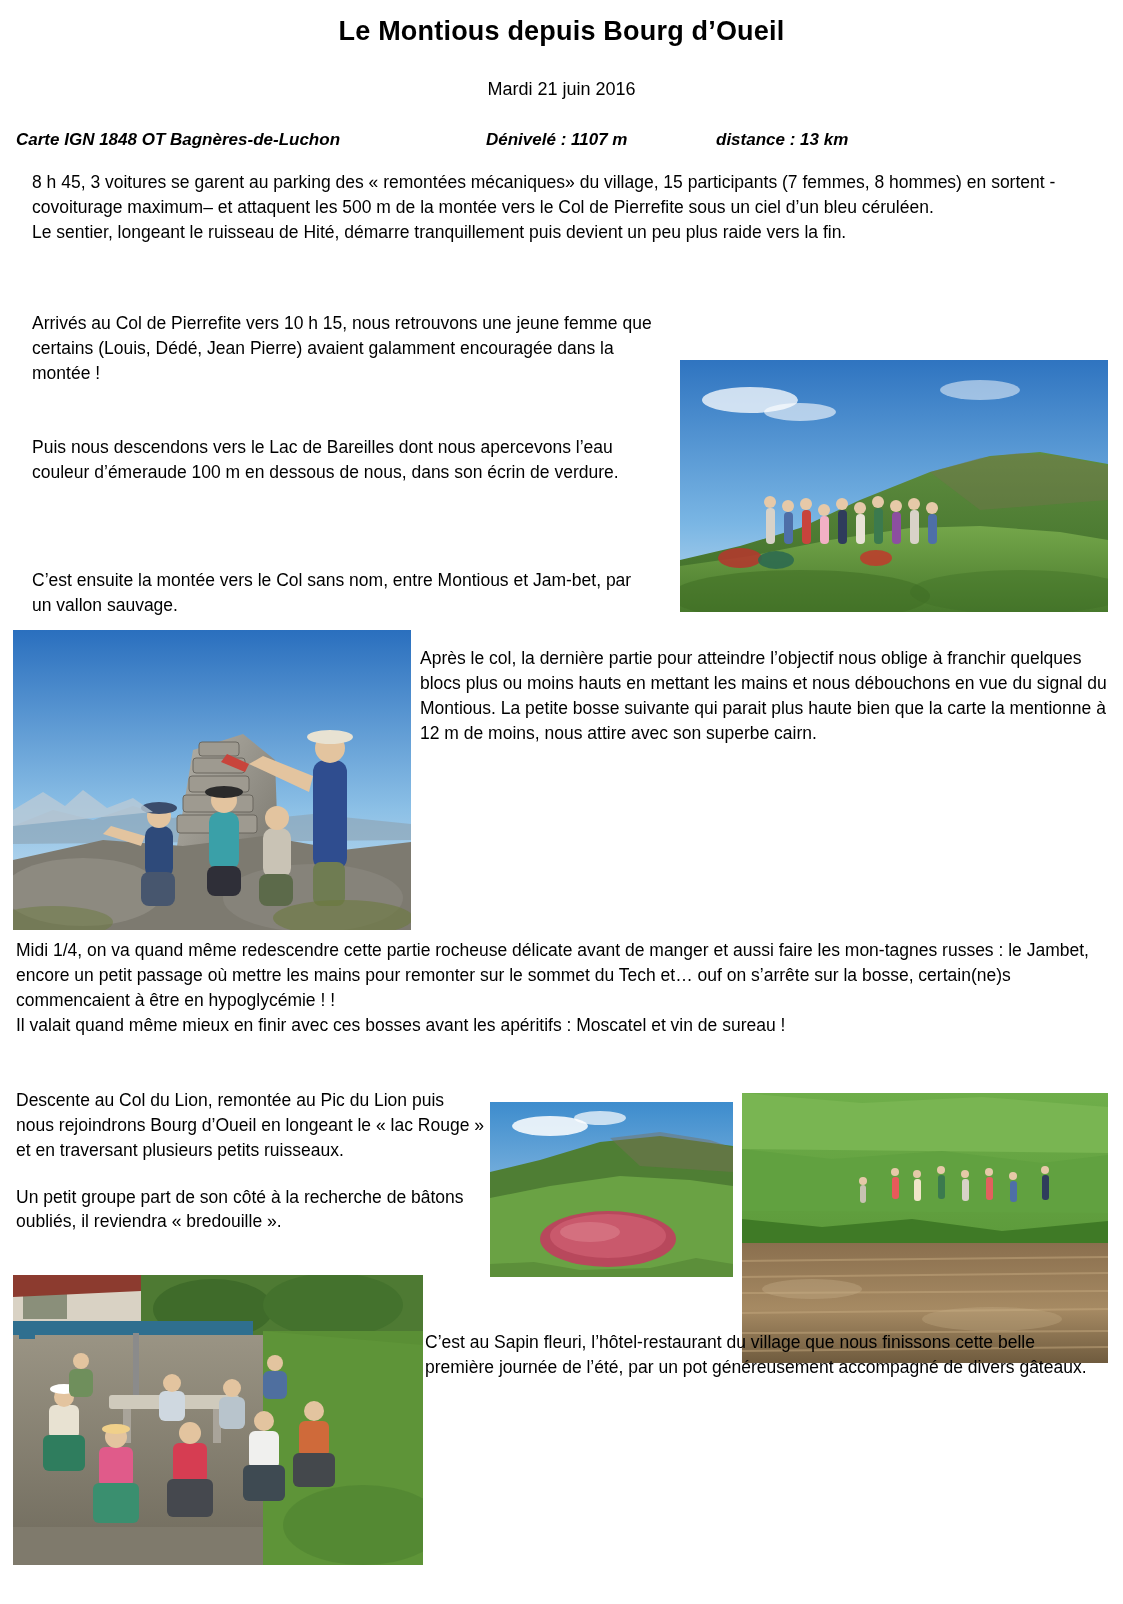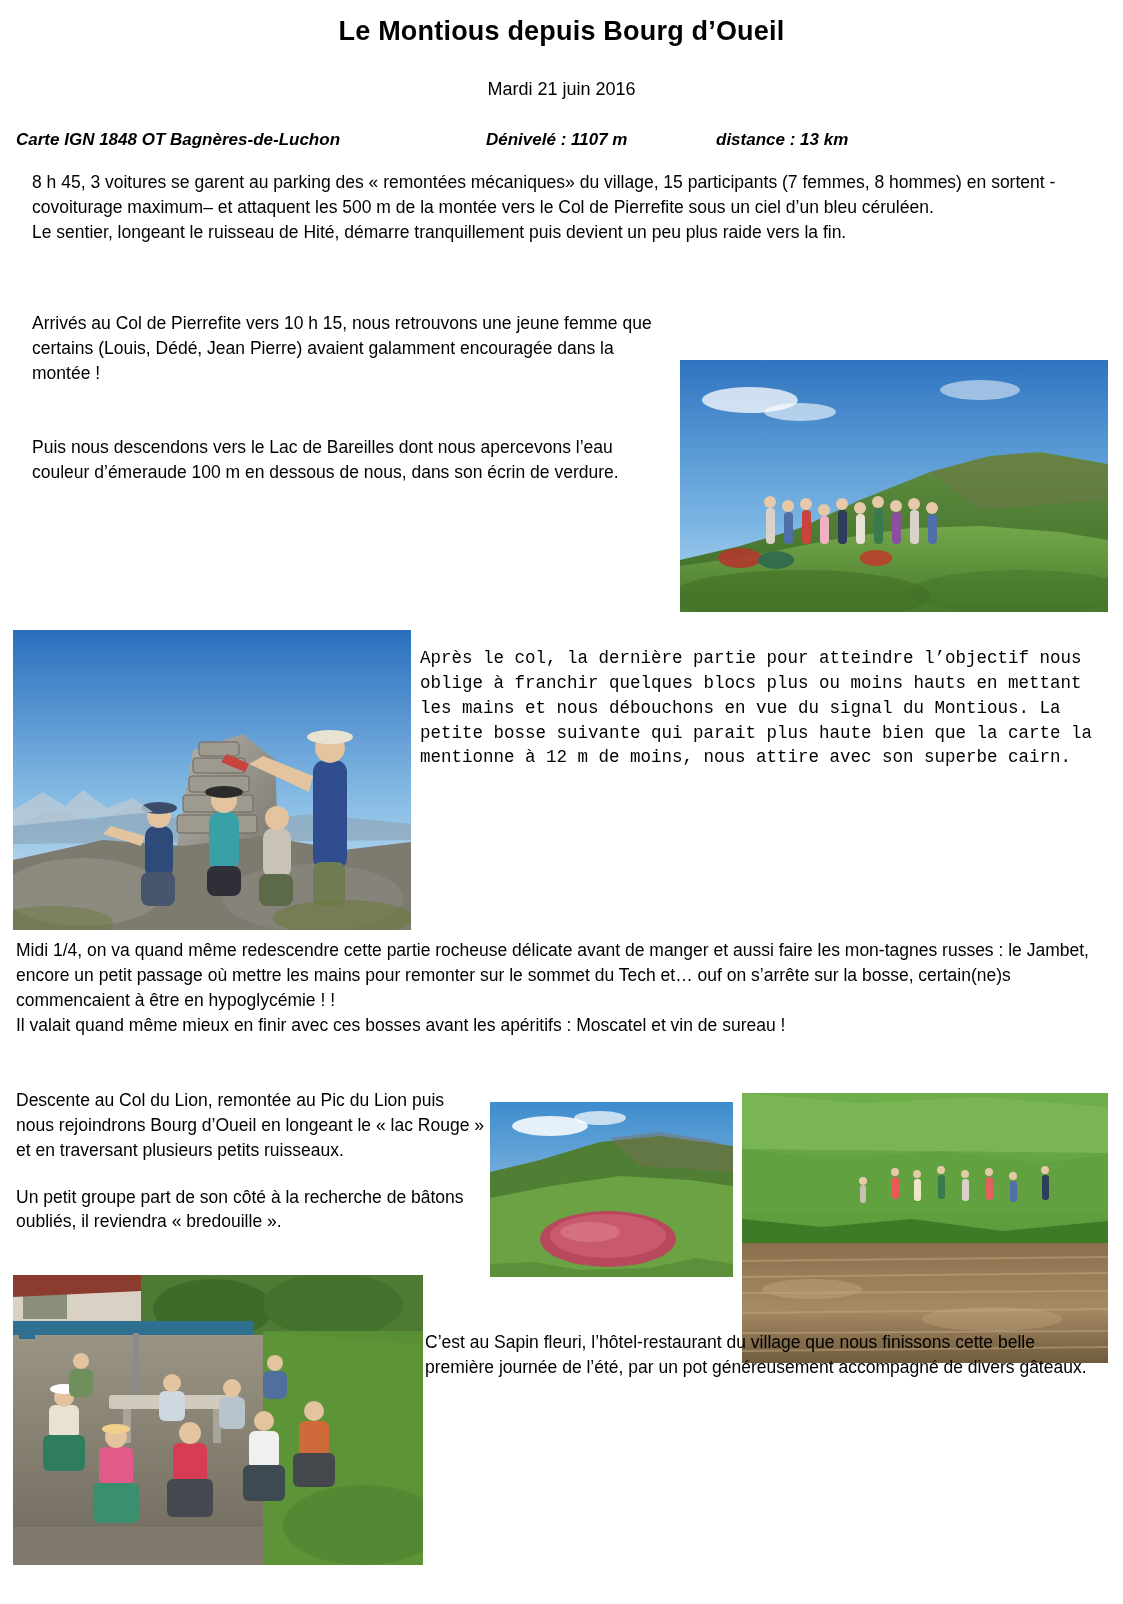--- a/index.html
+++ b/index.html
@@ -78,21 +78,20 @@
   #photo-ruisseau    { left: 742px; top: 1083px; width: 366px; height: 270px; }
   #photo-terrasse    { left: 13px;  top: 1265px; width: 410px; height: 290px; }
 
   .text-after-cairn {
     position: absolute;
     left: 420px;
     top: 636px;
     width: 688px;
     font-size: 17.5px;
     line-height: 1.42;
-    font-family: Liberation Mono, monospace;
   }
 
   .text-midi {
     position: absolute;
     left: 16px;
     top: 928px;
     width: 1092px;
     font-size: 17.5px;
     line-height: 1.42;
   }
@@ -140,20 +139,23 @@
   </div>
 
   <div class="block-2 content">
     <p class="para">Arrivés au Col de Pierrefite vers 10 h 15, nous retrouvons une jeune femme que certains (Louis, Dédé, Jean Pierre) avaient galamment encouragée dans la montée !</p>
   </div>
 
   <div class="block-3 content">
     <p class="para">Puis nous descendons vers le Lac de Bareilles dont nous apercevons l’eau couleur d’émeraude 100 m en dessous de nous, dans son écrin de verdure.</p>
   </div>
 
+  <div class="block-4 content">
+    <p class="para">C’est ensuite la montée vers le Col sans nom, entre Montious et Jam-bet, par un vallon sauvage.</p>
+  </div>
 
   <div class="photo" id="photo-group-col">
     <svg viewBox="0 0 428 252" preserveAspectRatio="none">
       <defs>
         <linearGradient id="skyA" x1="0" y1="0" x2="0" y2="1">
           <stop offset="0%" stop-color="#2f74c0"></stop>
           <stop offset="65%" stop-color="#7ab6e4"></stop>
           <stop offset="100%" stop-color="#bcd9ee"></stop>
         </linearGradient>
         <linearGradient id="ridgeA" x1="0" y1="0" x2="0" y2="1">

